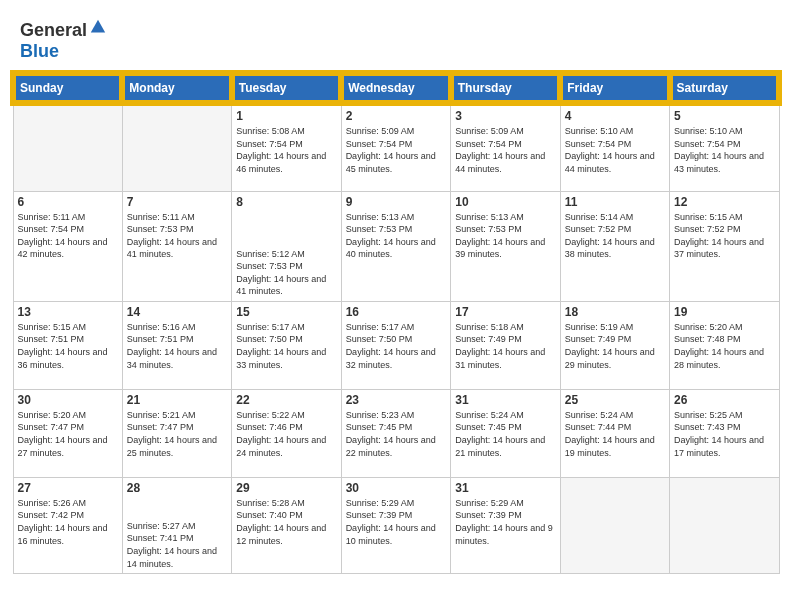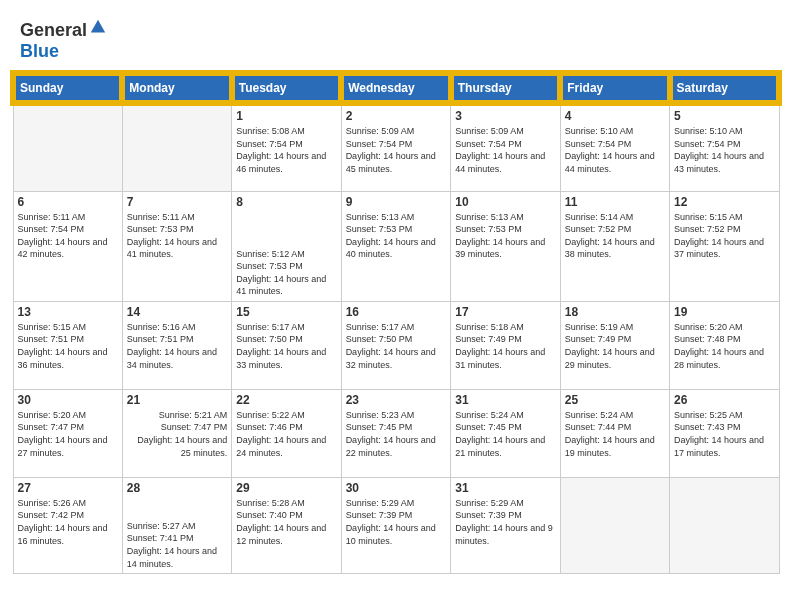--- a/index.html
+++ b/index.html
@@ -244,21 +244,21 @@
       </tr>
       <tr class="week-row">
         <td>
           <span class="day-number">30</span>
           <div class="day-info" style="white-space: pre-line;">Sunrise: 5:20 AM
 Sunset: 7:47 PM
 Daylight: 14 hours and 27 minutes.</div>
         </td>
         <td>
           <span class="day-number">21</span>
-          <div class="day-info" style="white-space: pre-line; text-align: right;">Sunrise: 5:21 AM
+          <div class="day-info" style="white-space: pre-line;">Sunrise: 5:21 AM
 Sunset: 7:47 PM
 Daylight: 14 hours and 25 minutes.</div>
         </td>
         <td>
           <span class="day-number">22</span>
           <div class="day-info" style="white-space: pre-line;">Sunrise: 5:22 AM
 Sunset: 7:46 PM
 Daylight: 14 hours and 24 minutes.</div>
         </td>
         <td>

